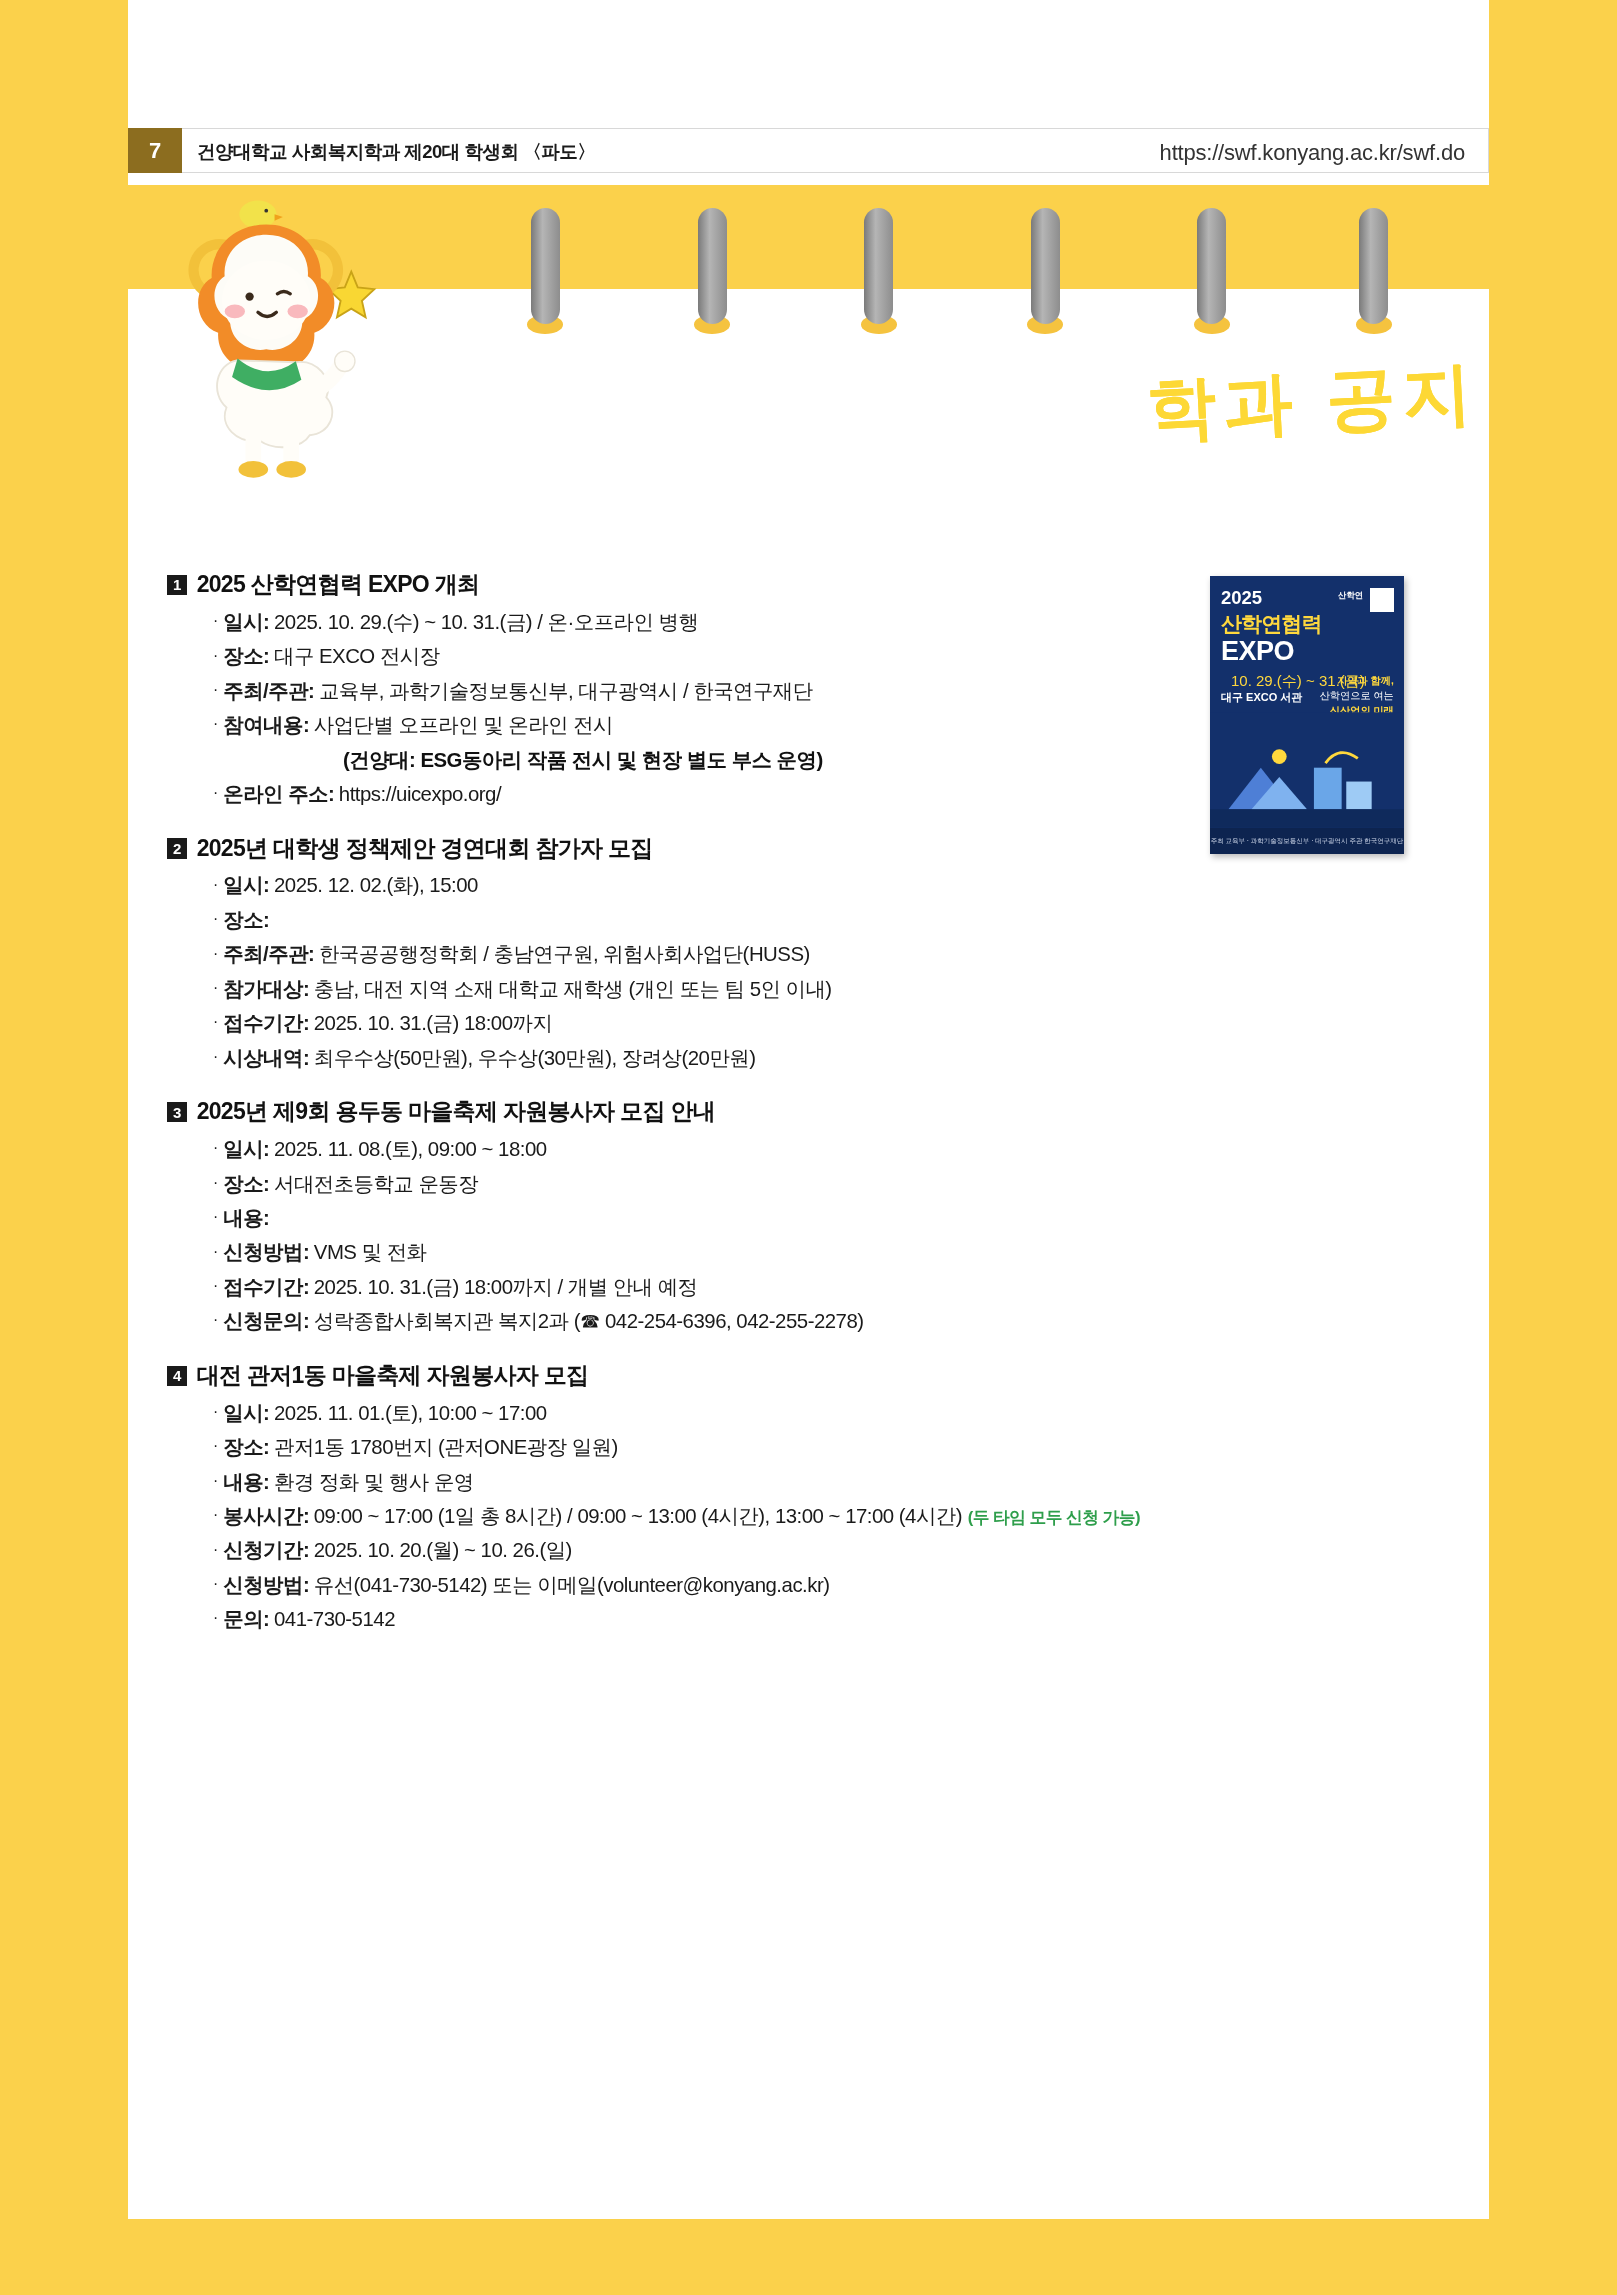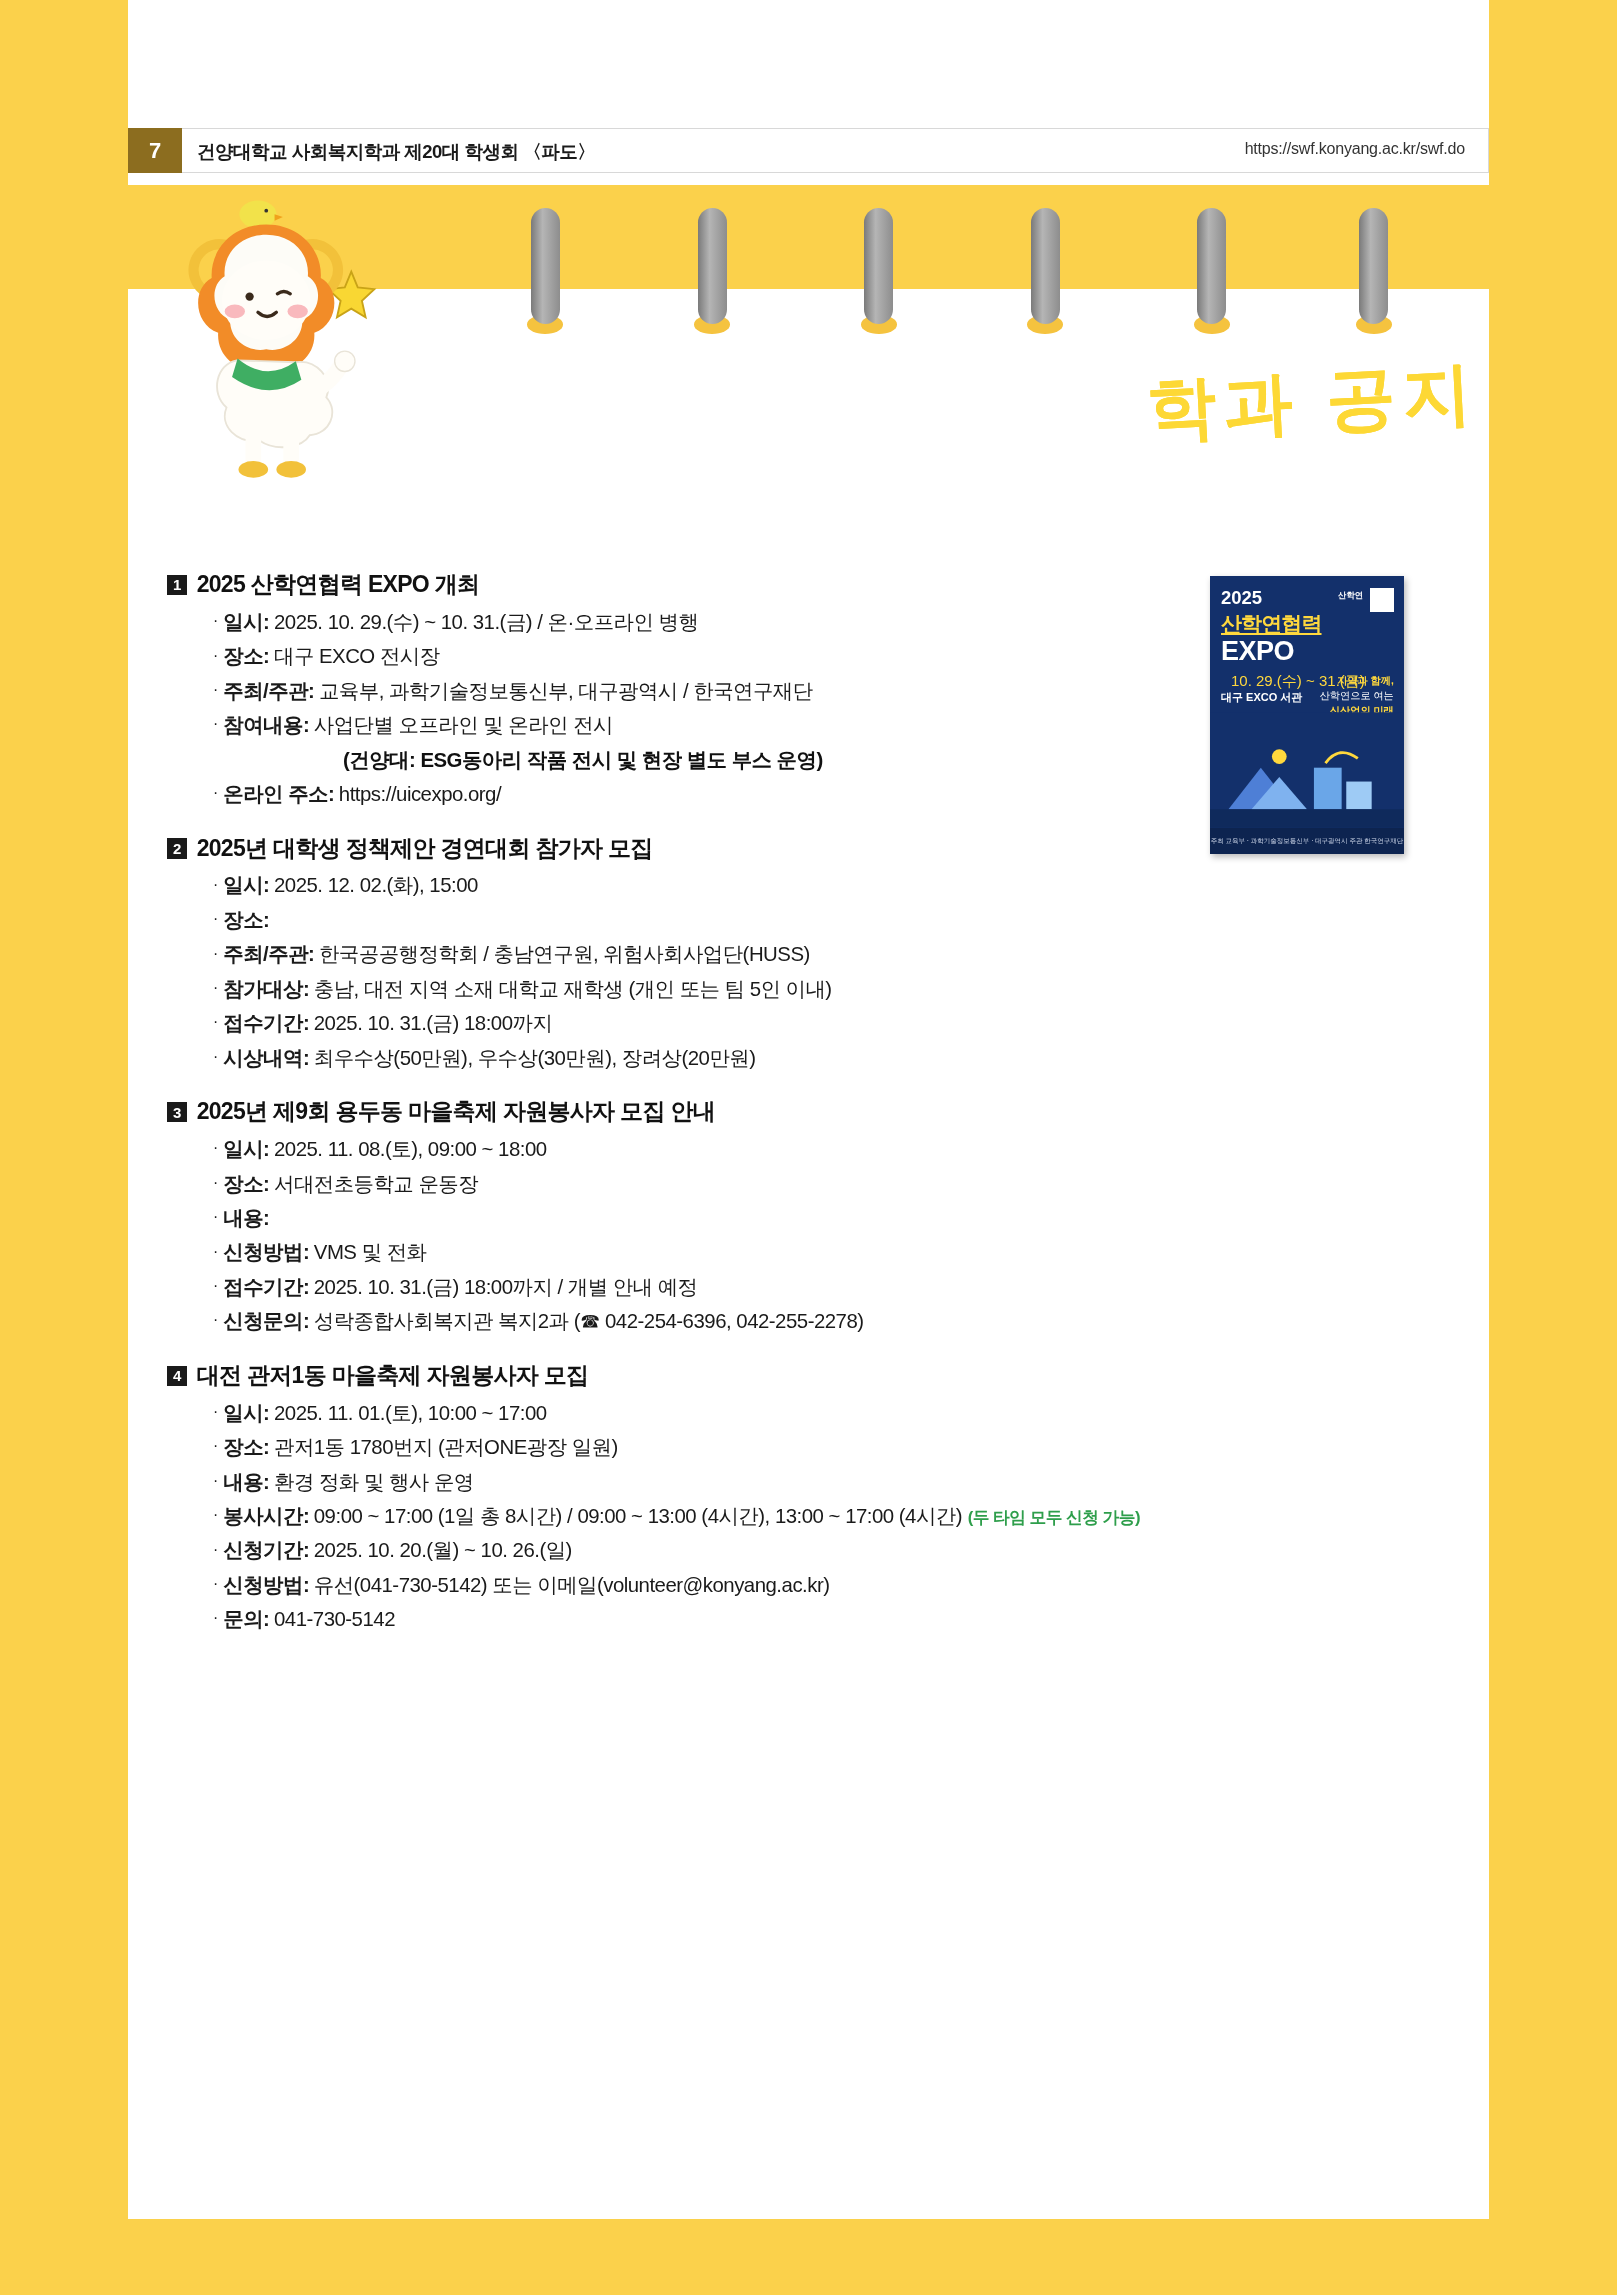--- a/index.html
+++ b/index.html
@@ -71,21 +71,21 @@
     top: 139px;
     font-size: 18.5px;
     font-weight: bold;
     color: #1a1a1a;
     letter-spacing: -0.5px;
   }
   .header-url {
     position: absolute;
     right: 153px;
     top: 140px;
-    font-size: 16px;
+    font-size: 22px;
     color: #333333;
     letter-spacing: -0.2px;
   }
 
   
   .ring {
     position: absolute;
     width: 29px;
     height: 116px;
     border-radius: 15px;
@@ -215,21 +215,21 @@
     background: #13306b;
     box-shadow: 1.9px 2.8px 6.5px rgba(0,0,0,0.28);
     overflow: hidden;
   }
   .poster-year {
     position: absolute; left: 11px; top: 11px;
     color: #ffffff; font-size: 18.5px; font-weight: bold;
   }
   .poster-k1 {
     position: absolute; left: 11px; top: 34px;
-    color: #ffd83d; font-size: 21px; font-weight: bold; letter-spacing: -0.9px; text-decoration: underline;
+    color: #ffd83d; font-size: 21px; font-weight: bold; letter-spacing: -0.9px;
   }
   .poster-expo {
     position: absolute; left: 11px; top: 60px;
     color: #ffffff; font-size: 27px; font-weight: bold; letter-spacing: -0.5px;
   }
   .poster-date {
     position: absolute; left: 21px; top: 95px;
     color: #ffd83d; font-size: 15px; font-weight: normal; line-height: 1.3;
   }
   .poster-venue {

